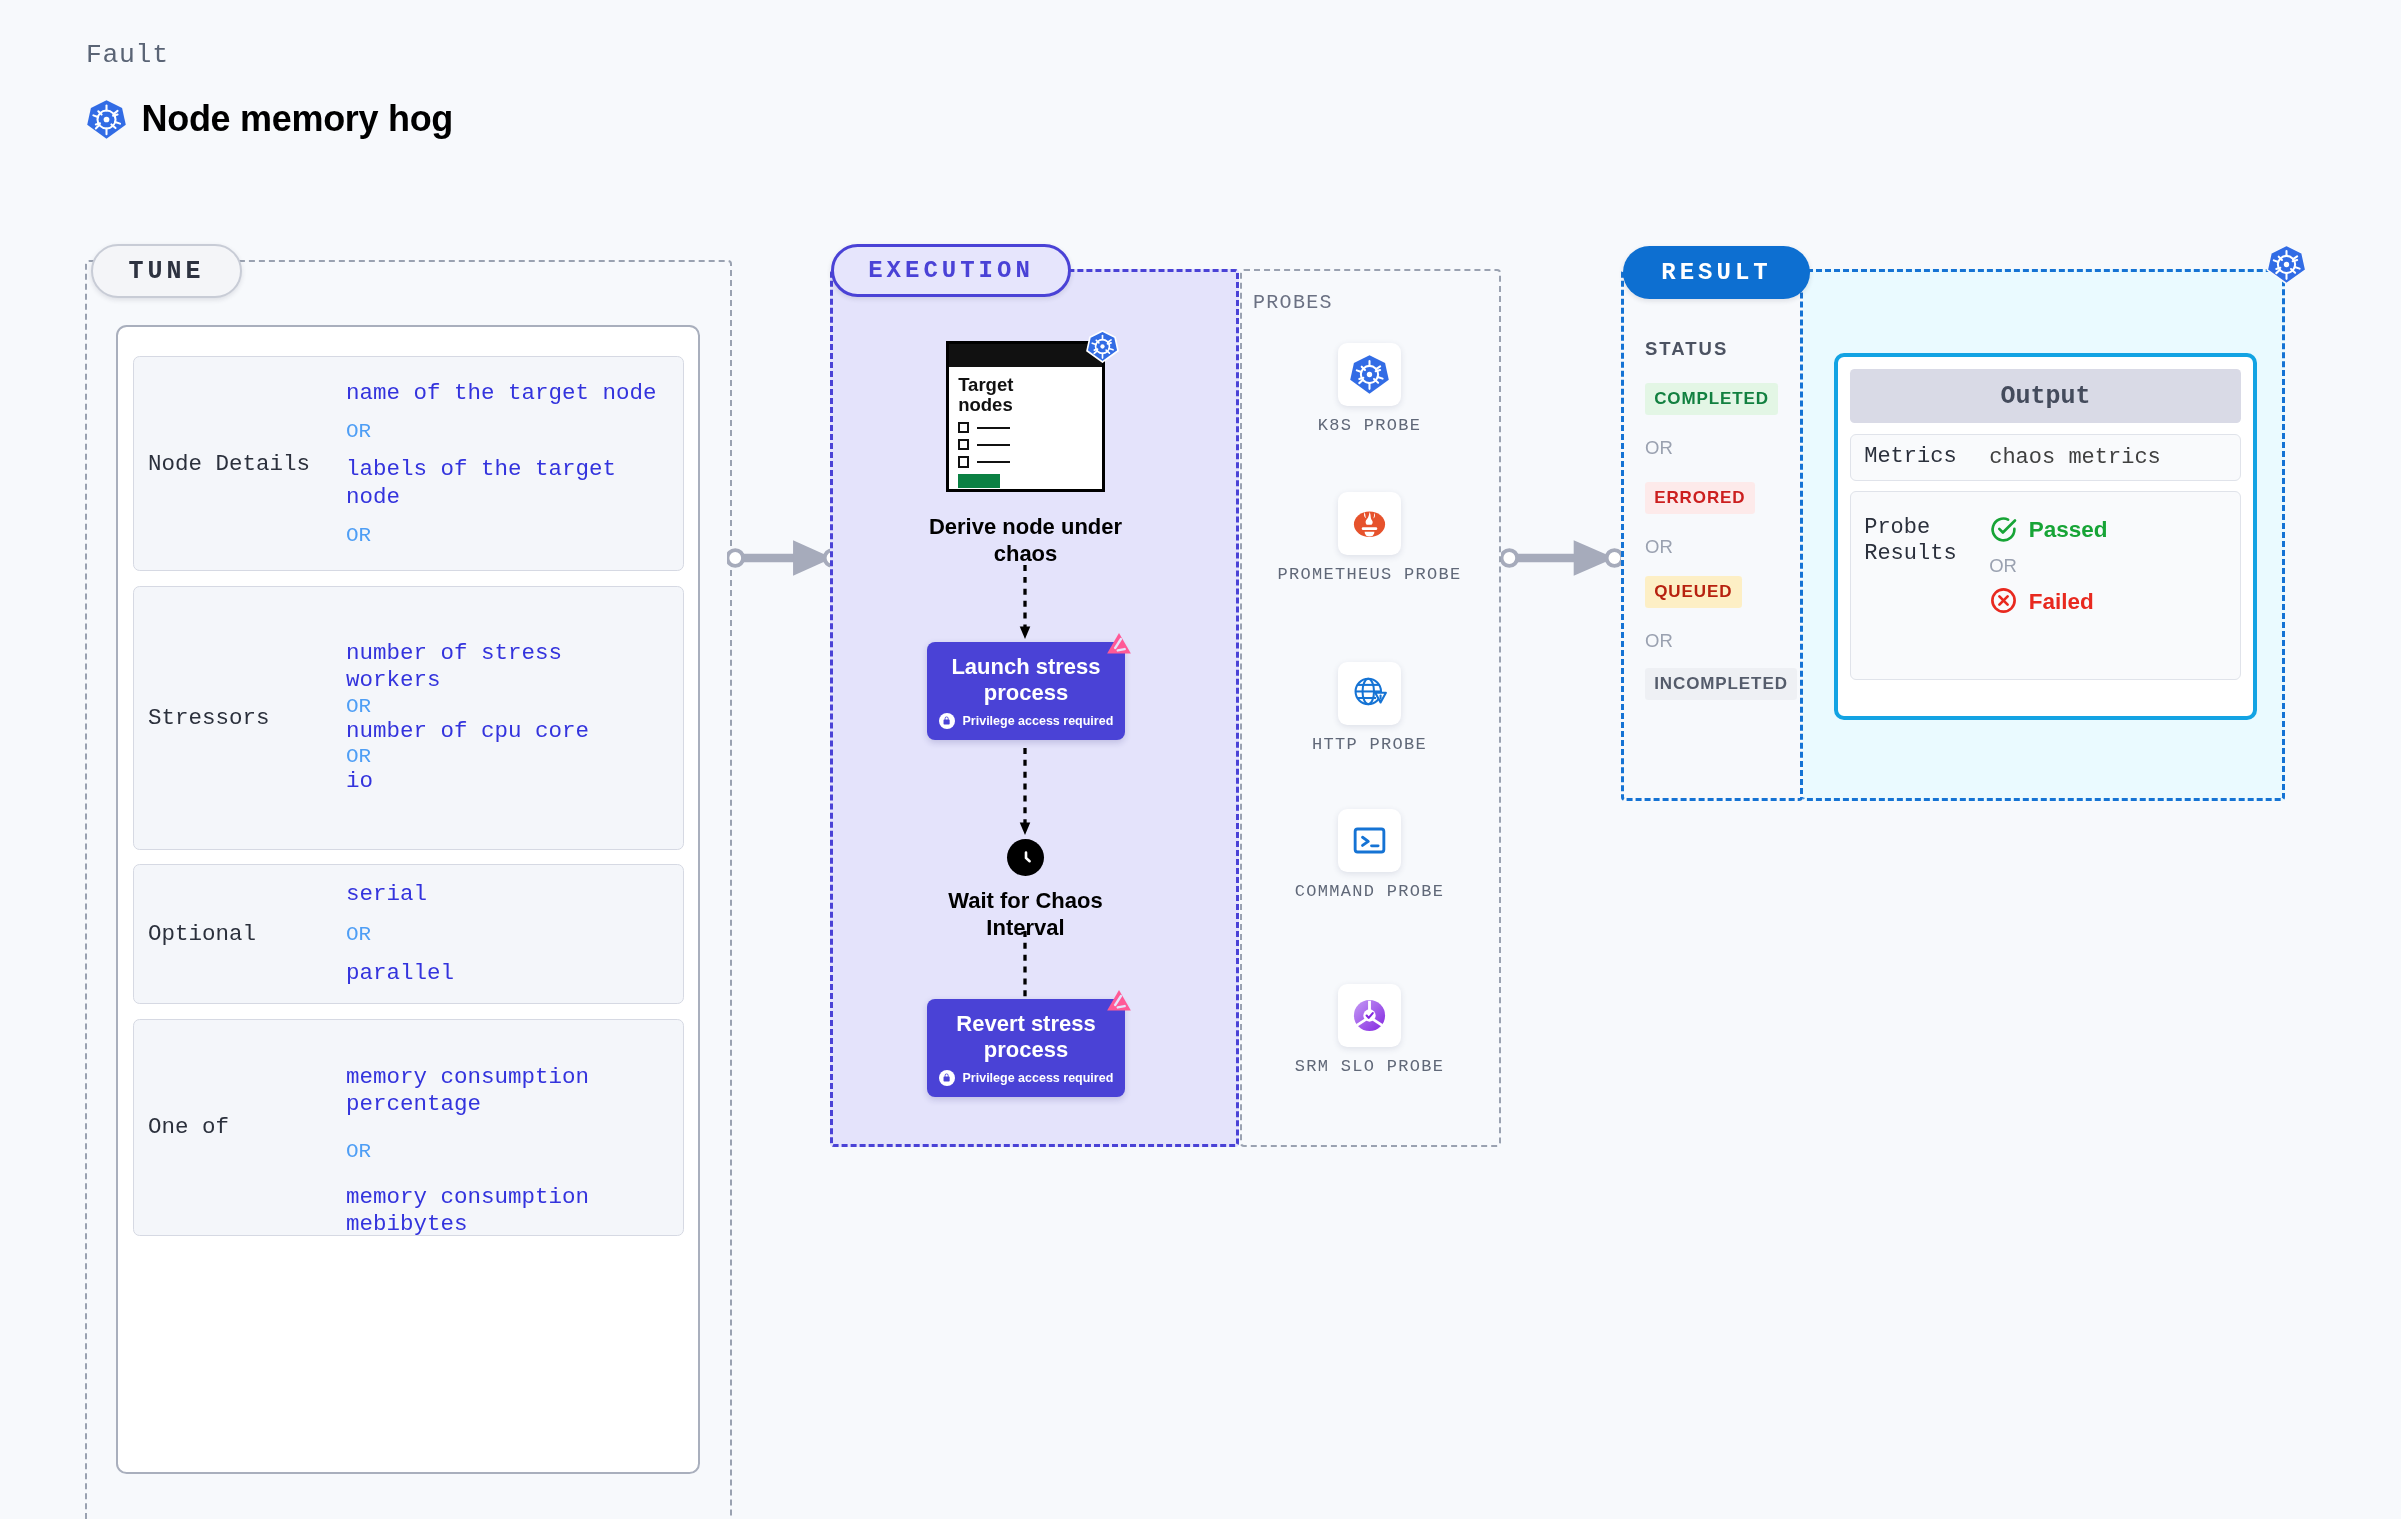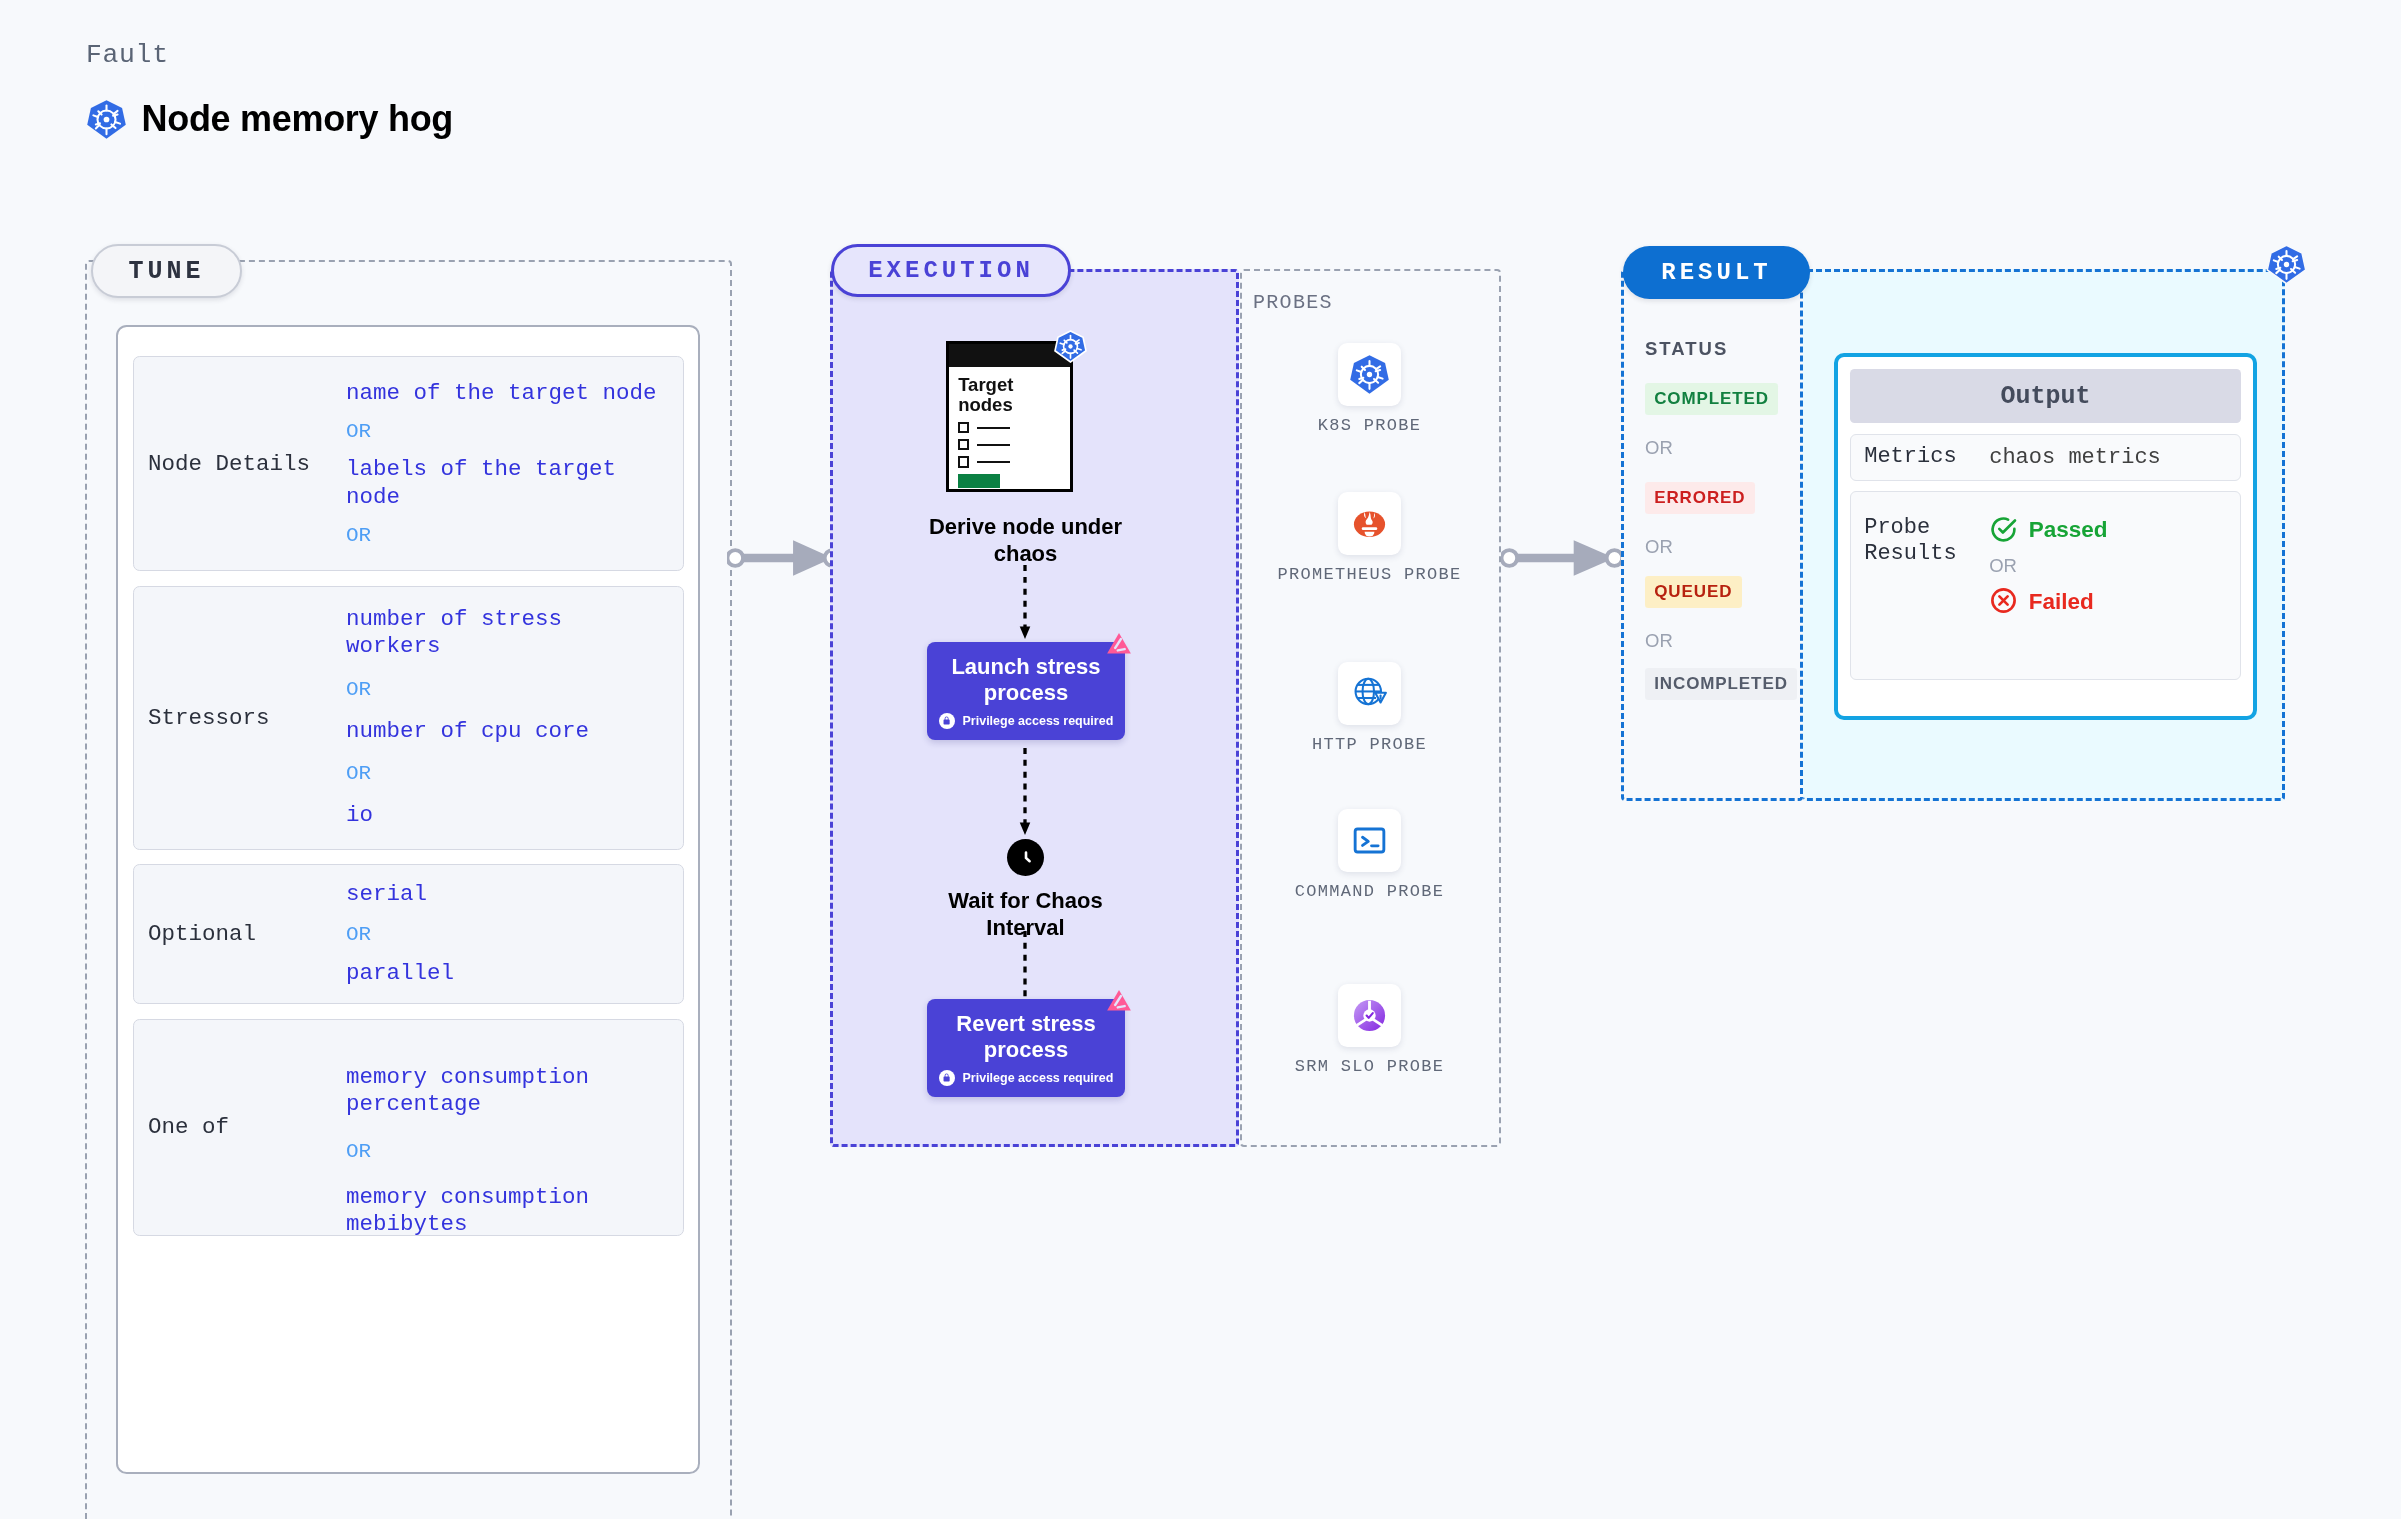--- a/index.html
+++ b/index.html
@@ -146,21 +146,21 @@
   .flow-node { position: absolute; text-align: center; }
   .flow-caption {
     font-size: 22px; font-weight: bold; color: #000;
     line-height: 1.24; margin-top: 10.6px;
   }
 
   
   #target-card {
     position: absolute;
     left: 946px; top: 341px;
-    width: 127px; height: 151px;
+    width: 159px; height: 151px;
     background: #fff;
     border: 3.3px solid #000;
   }
   #target-card-bar { height: 22.5px; background: #111; }
   #target-card-body { padding: 8px 9.2px 0 9.2px; }
   #target-card-title {
     font-size: 18.5px; font-weight: bold; color: #111; line-height: 1.12;
   }
   .tc-row { display: flex; align-items: center; gap: 8px; margin-top: 6px; }
   .tc-box { width: 11.2px; height: 11.2px; border: 2px solid #111; }
@@ -339,21 +339,21 @@
     <div class="ig-values">
       <div class="ig-val">name of the target node</div>
       <div class="ig-or">OR</div>
       <div class="ig-val">labels of the target node</div>
       <div class="ig-or">OR</div>
     </div>
   </div>
 
   <div class="input-group" style="height:264px;">
     <div class="ig-label">Stressors</div>
-    <div class="ig-values" style="gap:17px;">
+    <div class="ig-values" style="gap:0;">
       <div class="ig-val">number of stress workers</div>
       <div class="ig-or">OR</div>
       <div class="ig-val">number of cpu core</div>
       <div class="ig-or">OR</div>
       <div class="ig-val">io</div>
     </div>
   </div>
 
   <div class="input-group" style="height:140px;">
     <div class="ig-label">Optional</div>

